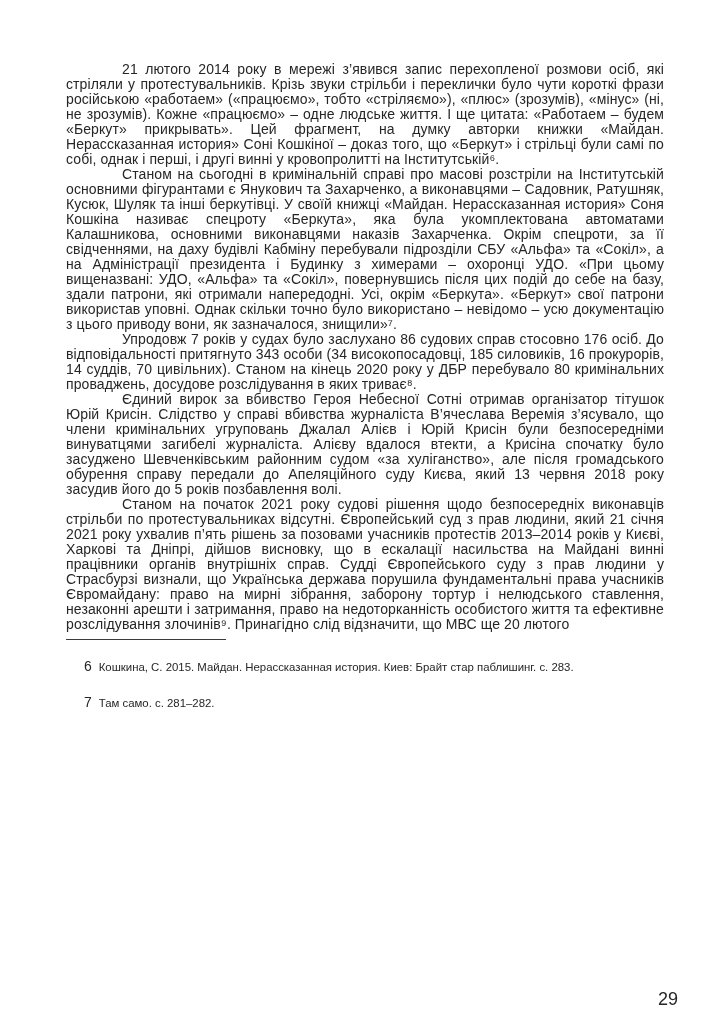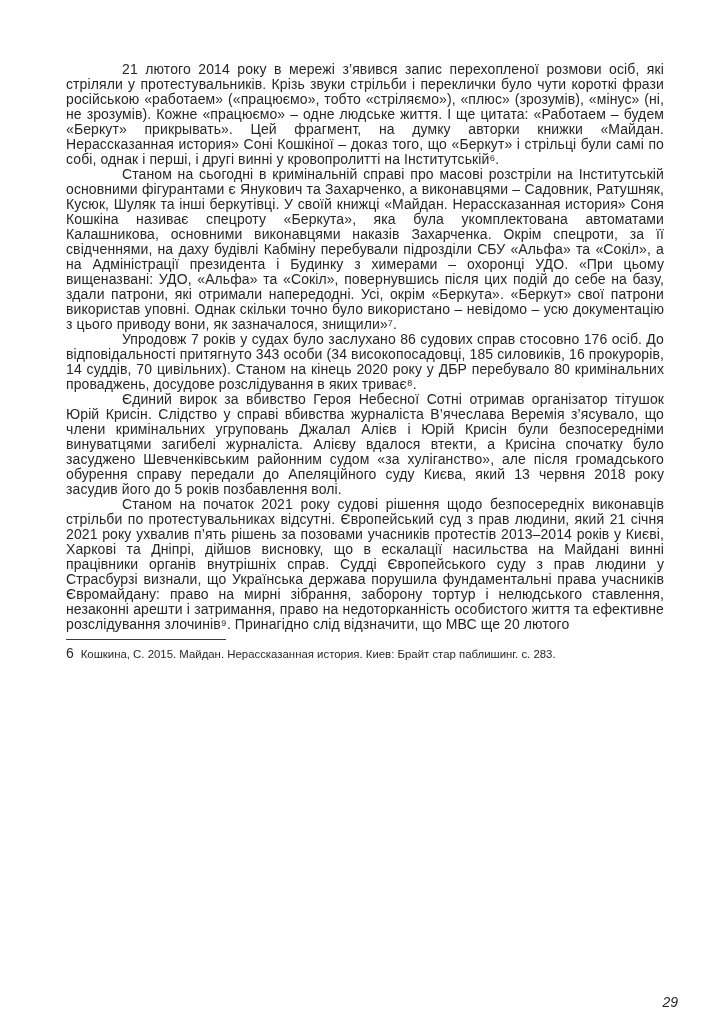--- a/index.html
+++ b/index.html
@@ -31,55 +31,55 @@
     text-indent: 56px;
     letter-spacing: 0.1px;
   }
   .footnote-sep {
     width: 160px;
     height: 0;
     border-top: 1.2px solid #3a3a3a;
     margin: 7px 0 5px 0;
   }
   .footnote {
-    margin: 0;
+    margin: 18px;
     font-size: 11.4px;
     line-height: 17px;
     text-align: justify;
     overflow-wrap: break-word;
   }
   .fn-num {
     font-size: 14px;
     line-height: 17px;
     margin-right: 3px;
   }
   .page-number {
     position: absolute;
     right: 46px;
     bottom: 14px;
-    font-size: 14px;
+    font-size: 18px;
     color: #262626;
-    font-style: italic;
   }
 </style>
 </head>
 <body>
 
 <div class="page">
   <div class="content">
 
     <p class="body-para">21 лютого 2014 року в мережі з’явився запис перехопленої розмови осіб, які стріляли у протестувальників. Крізь звуки стрільби і переклички було чути короткі фрази російською «работаем» («працюємо», тобто «стріляємо»), «плюс» (зрозумів), «мінус» (ні, не зрозумів). Кожне «працюємо» – одне людське життя. І ще цитата: «Работаем – будем «Беркут» прикрывать». Цей фрагмент, на думку авторки книжки «Майдан. Нерассказанная история» Соні Кошкіної – доказ того, що «Беркут» і стрільці були самі по собі, однак і перші, і другі винні у кровопролитті на Інститутській⁶.</p>
     <p class="body-para">Станом на сьогодні в кримінальній справі про масові розстріли на Інститутській основними фігурантами є Янукович та Захарченко, а виконавцями – Садовник, Ратушняк, Кусюк, Шуляк та інші беркутівці. У своїй книжці «Майдан. Нерассказанная история» Соня Кошкіна називає спецроту «Беркута», яка була укомплектована автоматами Калашникова, основними виконавцями наказів Захарченка. Окрім спецроти, за її свідченнями, на даху будівлі Кабміну перебували підрозділи СБУ «Альфа» та «Сокіл», а на Адміністрації президента і Будинку з химерами – охоронці УДО. «При цьому вищеназвані: УДО, «Альфа» та «Сокіл», повернувшись після цих подій до себе на базу, здали патрони, які отримали напередодні. Усі, окрім «Беркута». «Беркут» свої патрони використав уповні. Однак скільки точно було використано – невідомо – усю документацію з цього приводу вони, як зазначалося, знищили»⁷.</p>
     <p class="body-para">Упродовж 7 років у судах було заслухано 86 судових справ стосовно 176 осіб. До відповідальності притягнуто 343 особи (34 високопосадовці, 185 силовиків, 16 прокурорів, 14 суддів, 70 цивільних). Станом на кінець 2020 року у ДБР перебувало 80 кримінальних проваджень, досудове розслідування в яких триває⁸.</p>
     <p class="body-para">Єдиний вирок за вбивство Героя Небесної Сотні отримав організатор тітушок Юрій Крисін. Слідство у справі вбивства журналіста В’ячеслава Веремія з’ясувало, що члени кримінальних угруповань Джалал Алієв і Юрій Крисін були безпосередніми винуватцями загибелі журналіста. Алієву вдалося втекти, а Крисіна спочатку було засуджено Шевченківським районним судом «за хуліганство», але після громадського обурення справу передали до Апеляційного суду Києва, який 13 червня 2018 року засудив його до 5 років позбавлення волі.</p>
     <p class="body-para">Станом на початок 2021 року судові рішення щодо безпосередніх виконавців стрільби по протестувальниках відсутні. Європейський суд з прав людини, який 21 січня 2021 року ухвалив п’ять рішень за позовами учасників протестів 2013–2014 років у Києві, Харкові та Дніпрі, дійшов висновку, що в ескалації насильства на Майдані винні працівники органів внутрішніх справ. Судді Європейського суду з прав людини у Страсбурзі визнали, що Українська держава порушила фундаментальні права учасників Євромайдану: право на мирні зібрання, заборону тортур і нелюдського ставлення, незаконні арешти і затримання, право на недоторканність особистого життя та ефективне розслідування злочинів⁹. Принагідно слід відзначити, що МВС ще 20 лютого</p>
 
     <div class="footnote-sep"></div>
 
     <p class="footnote"><span class="fn-num">6 </span><span>Кошкина, С. 2015. Майдан. Нерассказанная история. Киев: Брайт стар паблишинг. с. 283.</span></p>
 
+    <p class="footnote"><span class="fn-num">7 </span><span>Там само. с. 281–282.</span></p>
 
 
 
   </div>
 
   <div class="page-number">29</div>
 </div>
 
 </body></html>

